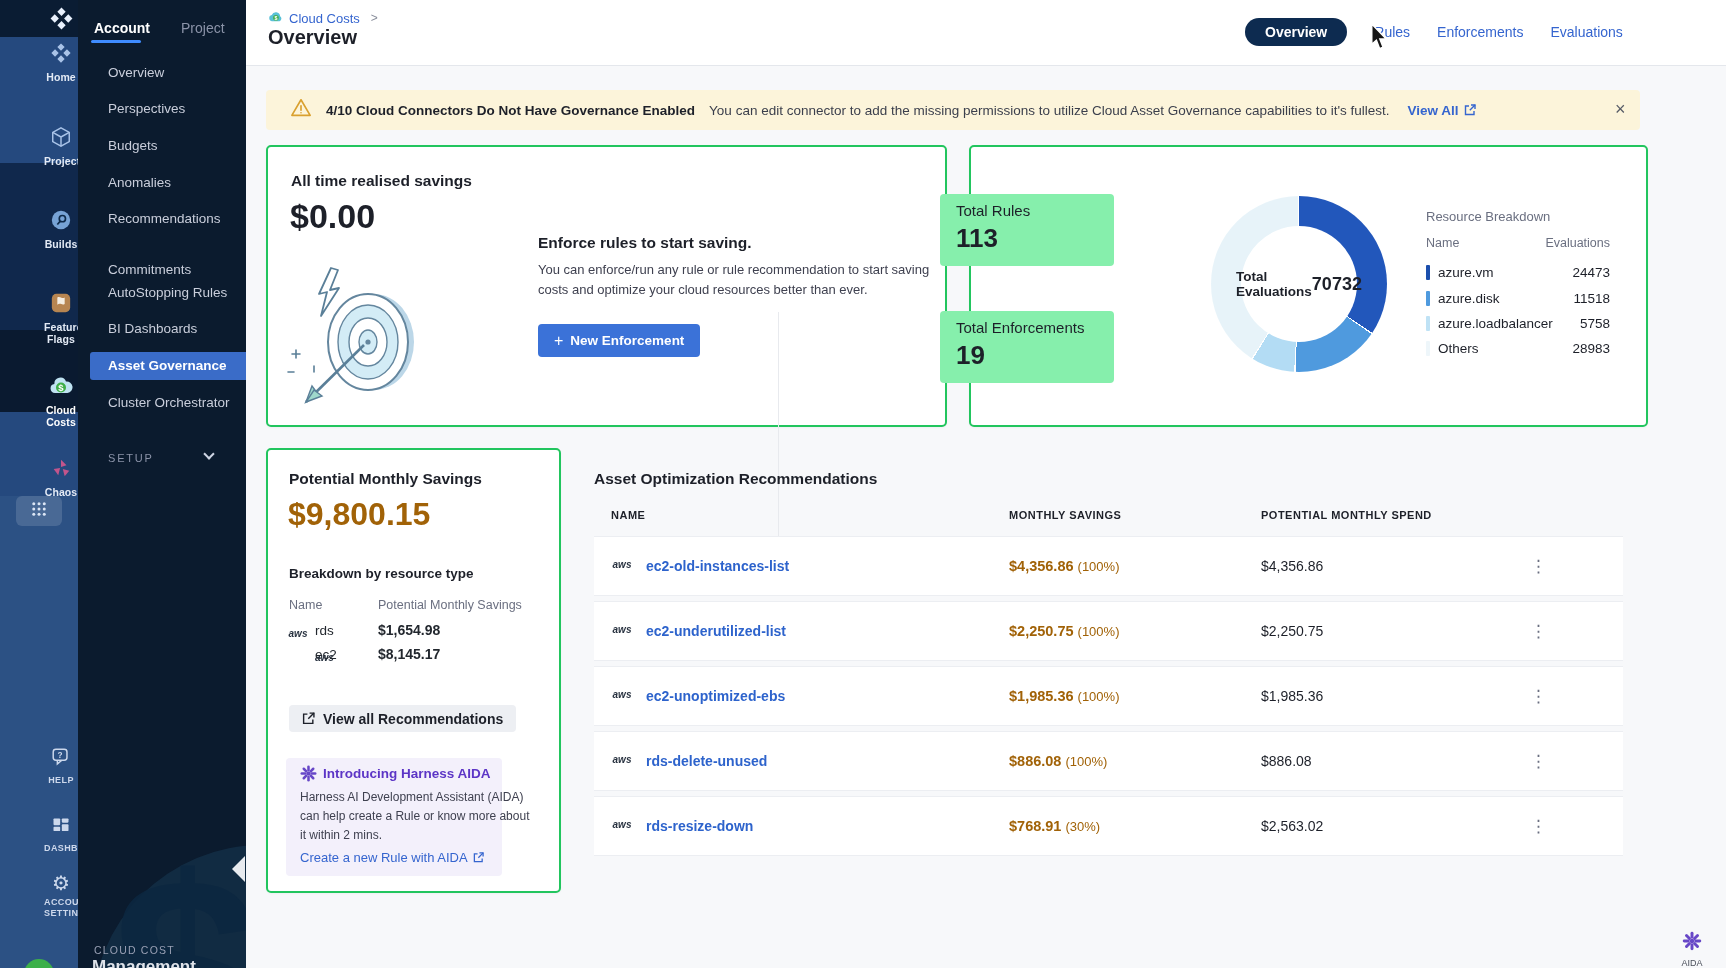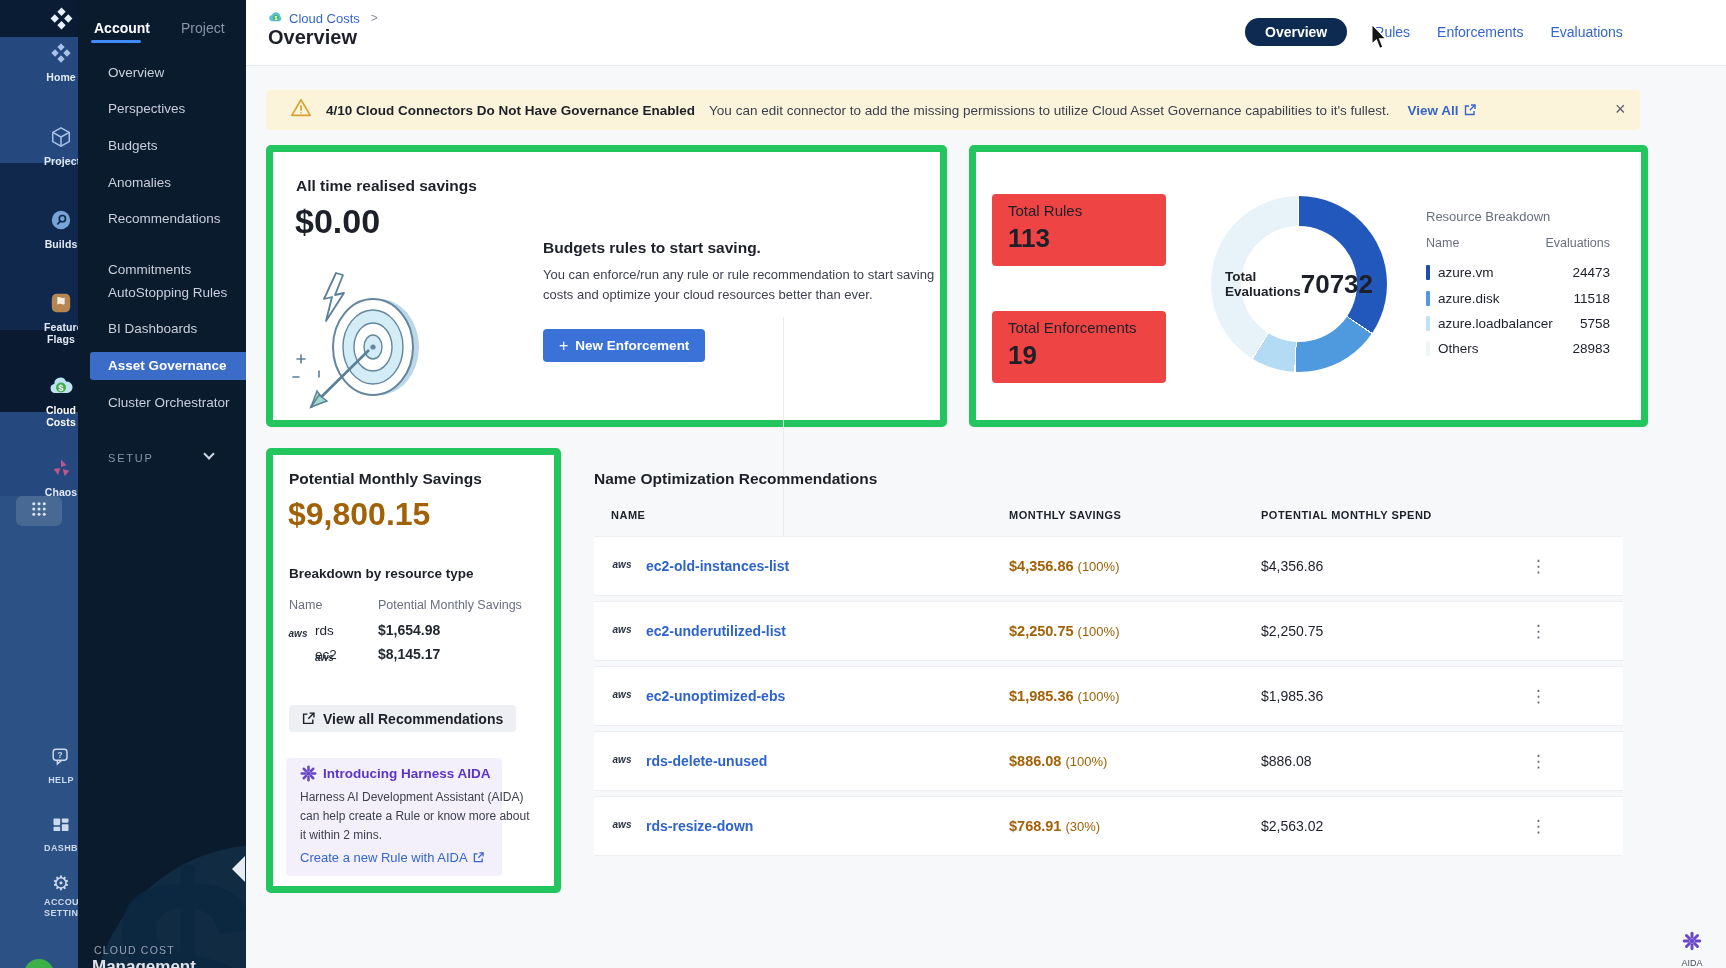--- a/index.html
+++ b/index.html
@@ -48,41 +48,41 @@
   .htab { font-size:14px; color:#3565cf; font-weight:500; cursor:pointer;}
   .htab.pill { background:#0d2b50; color:#fff; font-weight:600; padding:6px 20px; border-radius:16px;}
 
   #banner { left:266px; top:90px; width:1374px; height:40px; background:#fcf4da; border-radius:4px;
             display:flex; align-items:center; padding-left:24px;}
   .banner-bold { font-size:13.5px; font-weight:700; color:#1d2029; margin-left:14px;}
   .banner-body { font-size:13.5px; color:#3b3f4c; margin-left:14px;}
   .banner-link { font-size:13.5px; font-weight:600; color:#3565cf; margin-left:18px; cursor:pointer; display:flex; align-items:center; gap:5px;}
   #banner-close { position:absolute; left:1615px; top:100px; font-size:18px; color:#565b66; cursor:pointer; line-height:1;}
 
-  .card { position:absolute; background:#fff; border:7px solid #22c55e; border-radius:5px;
+  .card { position:absolute; background:#fff; border:2px solid #22c55e; border-radius:5px;
           box-shadow:0 1px 2px rgba(40,41,61,.04);}
 
   
   .big-amount { font-size:34px; font-weight:700; color:#1d2029; }
   .card-label { font-size:15.5px; font-weight:700; color:#1d2029; }
   .cta-body { font-size:13px; color:#3f4150; line-height:20px; width:400px;}
   .blue-btn { position:absolute; left:536px; top:322px; height:33px; padding:0 16px; background:#3b72d8;
               color:#fff; font-size:13.5px; font-weight:600; border:none; border-radius:4px; cursor:pointer;
               display:flex; align-items:center; gap:7px;}
   #card1-divider { position:absolute; left:510px; top:165px; width:1px; height:242px; background:#e8eaee;}
 
   
-  .stat-tile { position:absolute; left:992px; width:174px; background:#ef4444; border-radius:4px; padding:8px 16px;}
+  .stat-tile { position:absolute; left:940px; width:174px; background:#86efac; border-radius:4px; padding:8px 16px;}
   .stat-label { font-size:15px; color:#1d2029; }
   .stat-value { font-size:26px; font-weight:700; color:#1d2029; margin-top:4px;}
   #donut { position:absolute; left:1211px; top:196px; width:176px; height:176px; border-radius:50%;}
   #donut-hole { position:absolute; left:1241px; top:226px; width:116px; height:116px; border-radius:50%; background:#fff;
                 display:flex; align-items:center; justify-content:center;}
   .donut-label { font-size:13.5px; font-weight:700; color:#1d2029;}
-  .donut-value { font-size:26px; font-weight:700; color:#1d2029;}
+  .donut-value { font-size:18px; font-weight:700; color:#1d2029;}
   .bd-title { position:absolute; left:1426px; top:209px; font-size:13px; color:#6a6f80;}
   .bd-head { position:absolute; top:236px; font-size:12.5px; color:#6a6f80;}
   .bd-row-name { position:absolute; left:1426px; font-size:13.5px; color:#1d2029; display:flex; align-items:center; gap:8px;}
   .bd-bar { width:4px; height:15px; border-radius:1px; display:inline-block;}
   .bd-row-val { position:absolute; font-size:13.5px; color:#1d2029; width:80px; text-align:right; left:1530px;}
 
   
   .green { color:#a16207; }
   .small-head { font-size:12.5px; color:#6a6f80; }
   .aws-logo { position:relative; display:inline-block; width:22px; font-size:10px; font-weight:700;
@@ -306,21 +306,21 @@
         <path d="M20 140 78 83" stroke="#5a7f98" stroke-width="2.6"></path>
         <path d="M20 140l6-16 6 8z" fill="#9fd8cc" stroke="#5a7f98" stroke-width="1.4"></path>
         <path d="M20 140l16-6-8-6z" fill="#9fd8cc" stroke="#5a7f98" stroke-width="1.4"></path>
         <path d="M45 6 33 32l8-2-6 24 18-28-9 2 8-20z" fill="#fff" stroke="#5a7f98" stroke-width="1.8" stroke-linejoin="round"></path>
         <path d="M6 92h8M10 88v8M2 110h6M28 104v6" stroke="#5a7f98" stroke-width="1.6" stroke-linecap="round"></path>
       </svg>
     </div>
 
     <div id="card1-divider"></div>
 
-    <span class="card-label abs" style="left:270px;top:87px;">Budgets rules to start saving.</span>
+    <span class="card-label abs" style="left:270px;top:87px;">Enforce rules to start saving.</span>
     <p class="cta-body abs" style="left:270px;top:113px;">You can enforce/run any rule or rule recommendation to start saving costs and optimize your cloud resources better than ever.</p>
     <button class="blue-btn" style="left:270px;top:177px;">
       <span style="font-size:16px;font-weight:400;">+</span>
       <span>New Enforcement</span>
     </button>
   </div>
 
   
   <div class="card" style="left:969px;top:145px;width:679px;height:282px;"></div>
   <div class="stat-tile" style="top:194px;height:72px;">
@@ -409,21 +409,21 @@
       <span>Create a new Rule with AIDA</span>
       <svg width="11" height="11" viewBox="0 0 12 12" fill="none" stroke="currentColor" stroke-width="1.4">
           <path d="M5 2H1.5v8.5H10V7"></path>
           <path d="M7 1h4v4"></path>
           <path d="M11 1 5.8 6.2"></path>
         </svg>
     </span>
   </div>
 
   
-  <span class="card-label abs" style="left:594px;top:470px;">Name Optimization Recommendations</span>
+  <span class="card-label abs" style="left:594px;top:470px;">Asset Optimization Recommendations</span>
   <span class="rec-col-head" style="left:611px;">NAME</span>
   <span class="rec-col-head" style="left:1009px;">MONTHLY SAVINGS</span>
   <span class="rec-col-head" style="left:1261px;">POTENTIAL MONTHLY SPEND</span>
 
   
   <div class="rec-row" style="top:536px;">
     <span class="rec-aws aws-logo">aws</span>
     <span class="rec-name">ec2-old-instances-list</span>
     <span class="rec-savings green"><span>$4,356.86</span> <span class="rec-pct">(100%)</span></span>
     <span class="rec-spend">$4,356.86</span>

